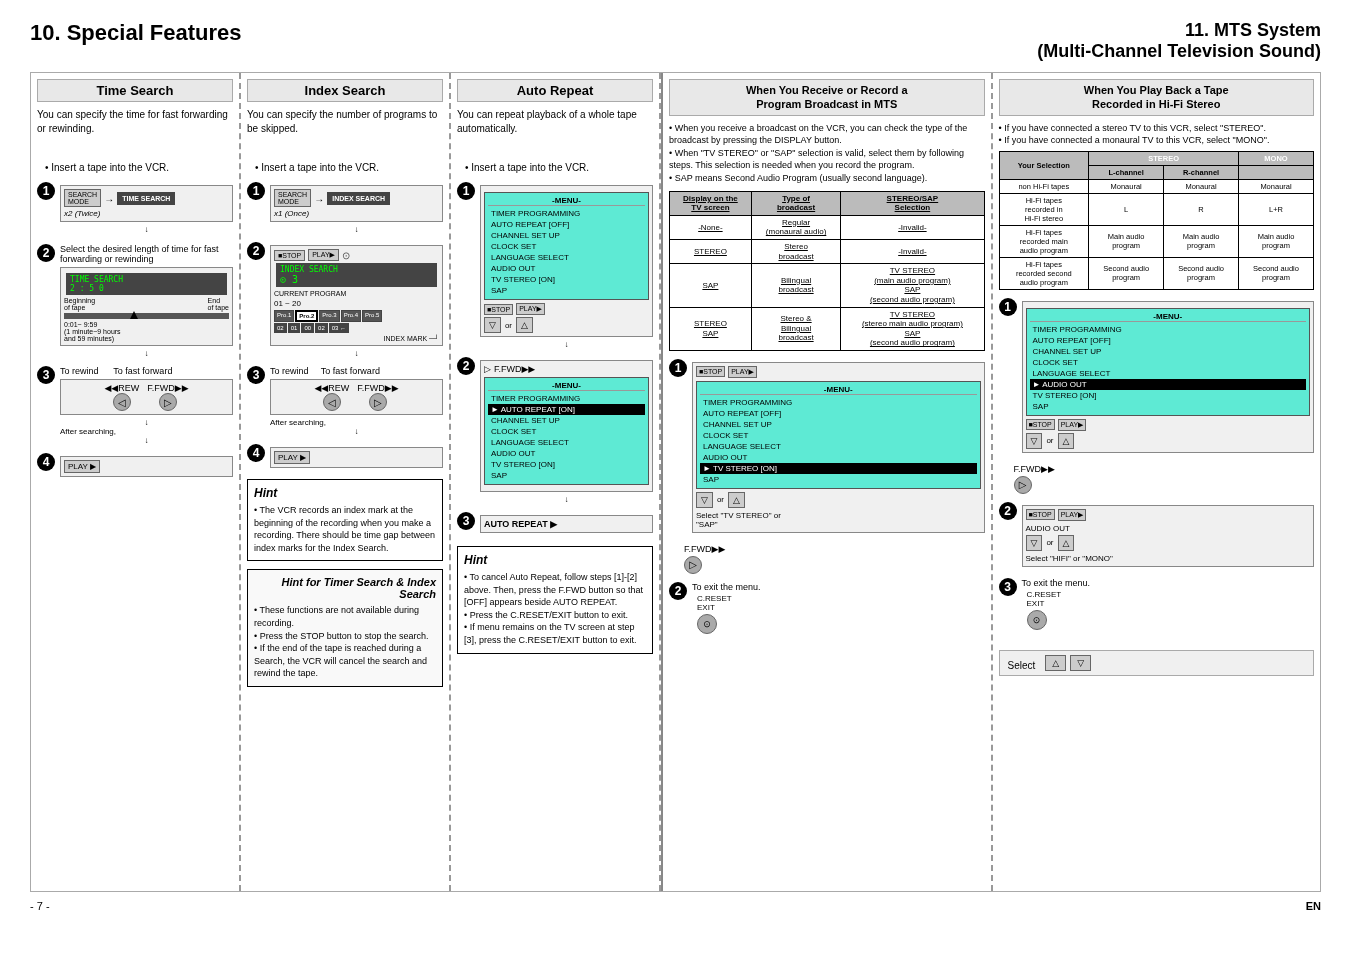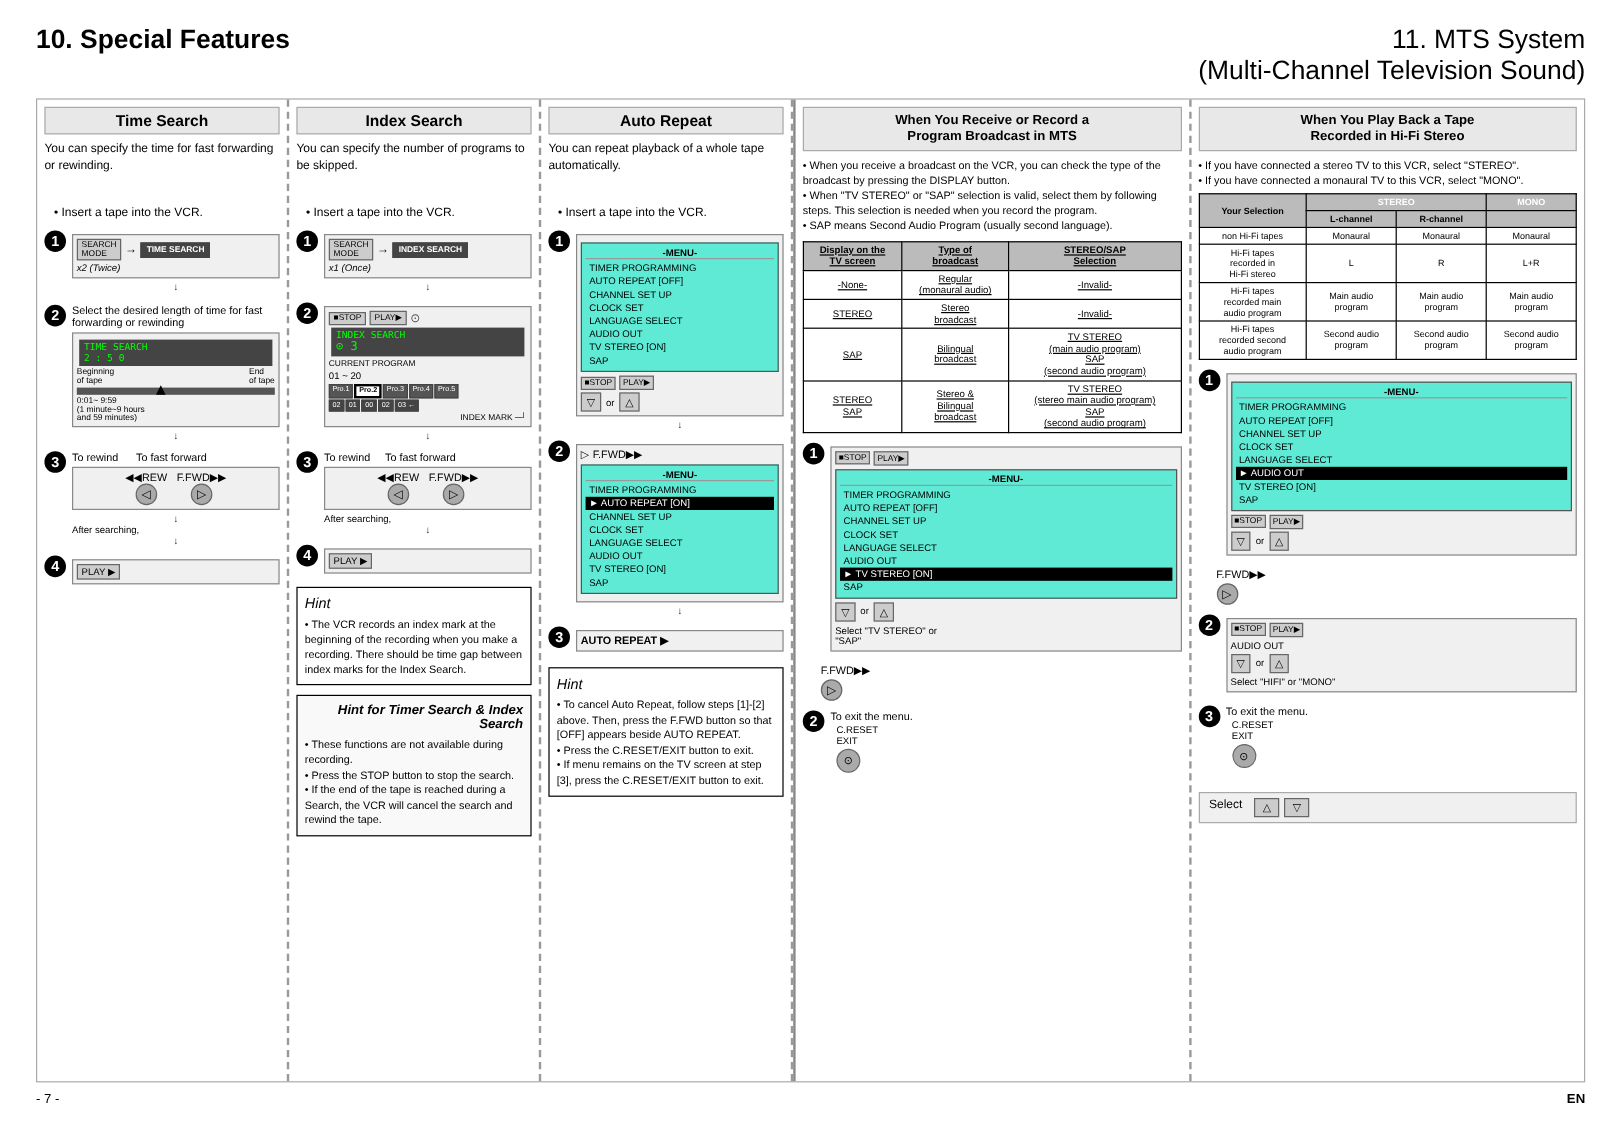--- a/index.html
+++ b/index.html
@@ -94,21 +94,21 @@
       font-family: monospace;
       text-align: left;
     }
     .hint-box {
       border: 1px solid #000;
       padding: 6px;
       margin-top: 8px;
     }
     .hint-title {
       font-style: italic;
-      font-weight: normal;
+      font-weight: bold;
       font-size: 12px;
       margin-bottom: 4px;
     }
     .hint-text {
       font-size: 9px;
       line-height: 1.4;
     }
     .hint-timer-box {
       border: 1px solid #000;
       padding: 6px;
@@ -209,21 +209,21 @@
     }
   </style>
 </head>
 <body>
 
 <div class="page">
 
   <div class="main-titles">
     <div class="title-left">10. Special Features</div>
     <div style="flex:1; text-align:right;">
-      <div style="font-size:22px; font-weight:normal;">
+      <div style="font-size:18px; font-weight:bold;">
         <span style="white-space:pre-line;">11. MTS System
 (Multi-Channel Television Sound)</span>
       </div>
     </div>
   </div>
 
   <div style="display:flex; border:1px solid #aaa; min-height:820px;">
 
     <div class="section" style="border-right:2px dashed #999; flex:0 0 210px; padding:6px;">
       <div class="section-header">Time Search</div>
@@ -696,21 +696,21 @@
             <div class="step-content">
               <div style="font-size:9px;">To exit the menu.</div>
               <div style="margin-left:5px; margin-top:2px;">
                 <div style="font-size:8px;">C.RESET<br>EXIT</div>
                 <div style="width:20px; height:20px; background:#aaa; border:1px solid #666; border-radius:50%; margin:2px 0; display:flex; align-items:center; justify-content:center; font-size:9px;">⊙</div>
               </div>
             </div>
           </div>
 
           <div style="margin-top:auto; padding-top:10px;">
-            <div style="border:1px solid #aaa; background:#f0f0f0; padding:4px 8px; font-size:10px; display:flex; align-items:flex-start; gap:10px;">
+            <div style="border:1px solid #aaa; background:#f0f0f0; padding:4px 8px; font-size:10px; display:flex; align-items:flex-end; gap:10px;">
               <span>Select</span>
               <div style="display:flex; gap:4px;">
                 <div style="border:1px solid #666; background:#ccc; padding:2px 6px; font-size:9px;">△</div>
                 <div style="border:1px solid #666; background:#ccc; padding:2px 6px; font-size:9px;">▽</div>
               </div>
             </div>
           </div>
 
         </div>
       </div>

